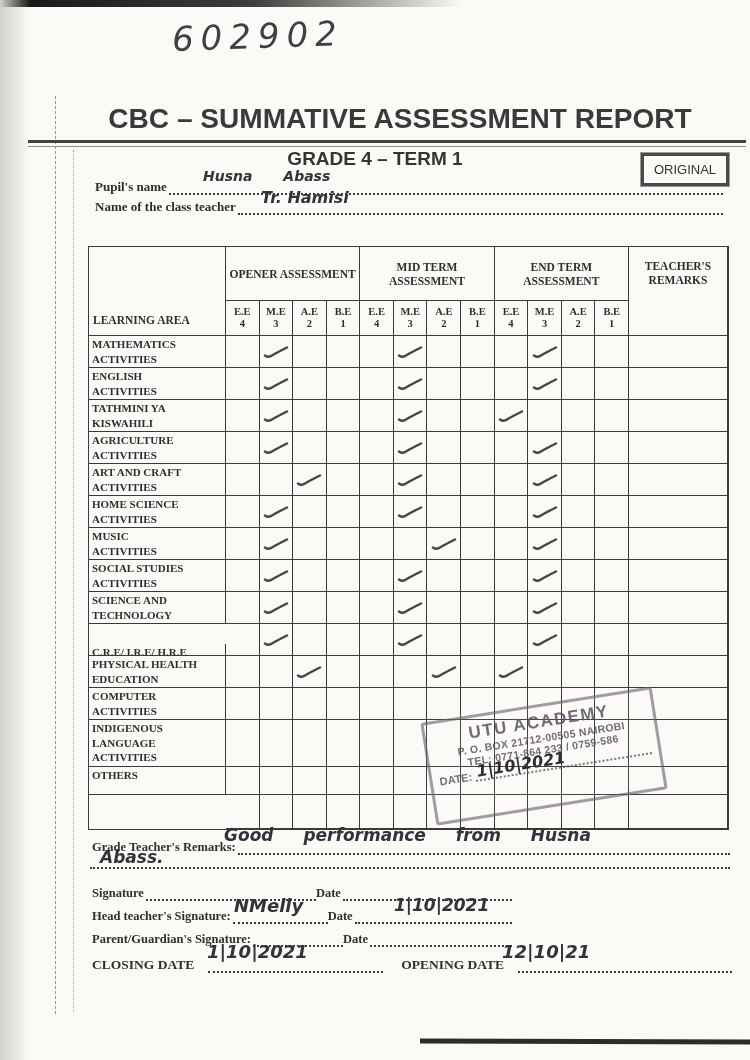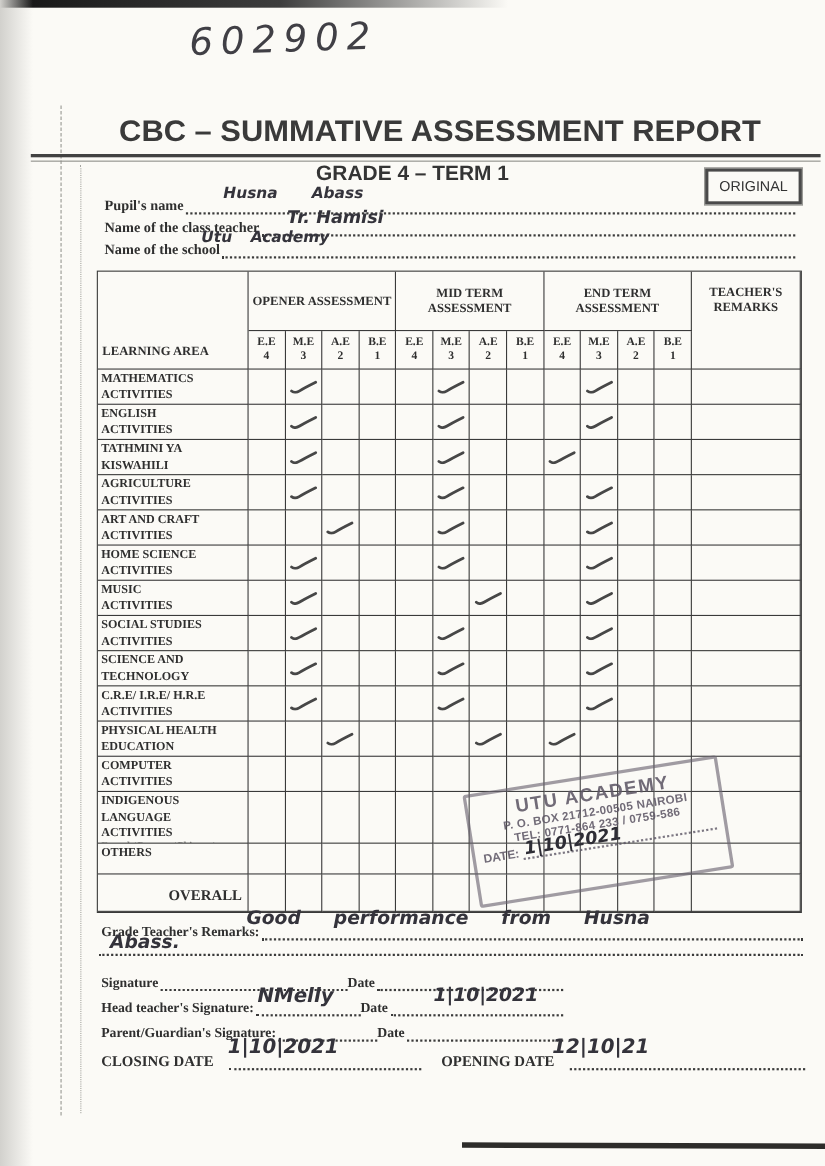--- a/index.html
+++ b/index.html
@@ -94,25 +94,20 @@
     <div class="field-row">
       <span>Pupil's name</span>
       <span class="dots"></span>
       <span class="field-hw hw" style="left:108px;word-spacing:26px;">Husna   Abass</span>
     </div>
     <div class="field-row">
       <span>Name of the class teacher</span>
       <span class="dots"></span>
       <span class="field-hw hw" style="left:166px;font-size:16px;">Tr. Hamisi</span>
     </div>
-    <div class="field-row">
-      <span>Name of the school</span>
-      <span class="dots"></span>
-      <span class="field-hw hw" style="left:88px;word-spacing:12px;">Utu  Academy</span>
-    </div>
   </div>
 
   <div class="assessment-table">
       <div class="cell group-head" style="grid-area: 1 / 2 / auto / span 4;">OPENER ASSESSMENT</div>
       <div class="cell la-head" style="grid-area: 1 / 1 / 3;">LEARNING AREA</div>
       <div class="cell group-head" style="grid-area: 1 / 6 / auto / span 4;">MID TERM ASSESSMENT</div>
       <div class="cell remarks-head" style="grid-area: 1 / 14 / 3;">TEACHER'S REMARKS</div>
       <div class="cell group-head" style="grid-area: 1 / 10 / auto / span 4;">END TERM ASSESSMENT</div>
       <div class="cell sub-head" style="grid-area: 2 / 2;">
         <div>E.E</div>
@@ -416,21 +411,21 @@
       <div class="cell score-cell" style="grid-area: 11 / 9;"></div>
       <div class="cell score-cell" style="grid-area: 11 / 10;"></div>
       <div class="cell score-cell" style="grid-area: 11 / 11;">
         <svg width="26" height="13" viewBox="0 0 26 13" class="check-svg">
           <path d="M2 10.5 Q5 13 9 10.5 T24 2.5" stroke="#474747" stroke-width="2.5" fill="none" stroke-linecap="round"></path>
         </svg>
       </div>
       <div class="cell score-cell" style="grid-area: 11 / 12;"></div>
       <div class="cell score-cell" style="grid-area: 11 / 13;"></div>
       <div class="cell score-cell" style="grid-area: 11 / 14;"></div>
-      <div class="cell la-cell" style="grid-area: 12 / 1;">
+      <div class="cell la-cell" style="grid-area: 12 / 1; margin-top: 20px;">
         <div>C.R.E/ I.R.E/ H.R.E</div>
         <div>ACTIVITIES</div>
       </div>
       <div class="cell score-cell" style="grid-area: 12 / 2;"></div>
       <div class="cell score-cell" style="grid-area: 12 / 3;">
         <svg width="26" height="13" viewBox="0 0 26 13" class="check-svg">
           <path d="M2 10.5 Q5 13 9 10.5 T24 2.5" stroke="#474747" stroke-width="2.5" fill="none" stroke-linecap="round"></path>
         </svg>
       </div>
       <div class="cell score-cell" style="grid-area: 12 / 4;"></div>
@@ -525,21 +520,20 @@
       <div class="cell score-cell" style="grid-area: 16 / 5;"></div>
       <div class="cell score-cell" style="grid-area: 16 / 6;"></div>
       <div class="cell score-cell" style="grid-area: 16 / 7;"></div>
       <div class="cell score-cell" style="grid-area: 16 / 8;"></div>
       <div class="cell score-cell" style="grid-area: 16 / 9;"></div>
       <div class="cell score-cell" style="grid-area: 16 / 10;"></div>
       <div class="cell score-cell" style="grid-area: 16 / 11;"></div>
       <div class="cell score-cell" style="grid-area: 16 / 12;"></div>
       <div class="cell score-cell" style="grid-area: 16 / 13;"></div>
       <div class="cell score-cell" style="grid-area: 16 / 14;"></div>
-      <div class="cell overall-cell" style="grid-area: 17 / 1;">OVERALL</div>
       <div class="cell score-cell" style="grid-area: 17 / 2;"></div>
       <div class="cell score-cell" style="grid-area: 17 / 3;"></div>
       <div class="cell score-cell" style="grid-area: 17 / 4;"></div>
       <div class="cell score-cell" style="grid-area: 17 / 5;"></div>
       <div class="cell score-cell" style="grid-area: 17 / 6;"></div>
       <div class="cell score-cell" style="grid-area: 17 / 7;"></div>
       <div class="cell score-cell" style="grid-area: 17 / 8;"></div>
       <div class="cell score-cell" style="grid-area: 17 / 9;"></div>
       <div class="cell score-cell" style="grid-area: 17 / 10;"></div>
       <div class="cell score-cell" style="grid-area: 17 / 11;"></div>

